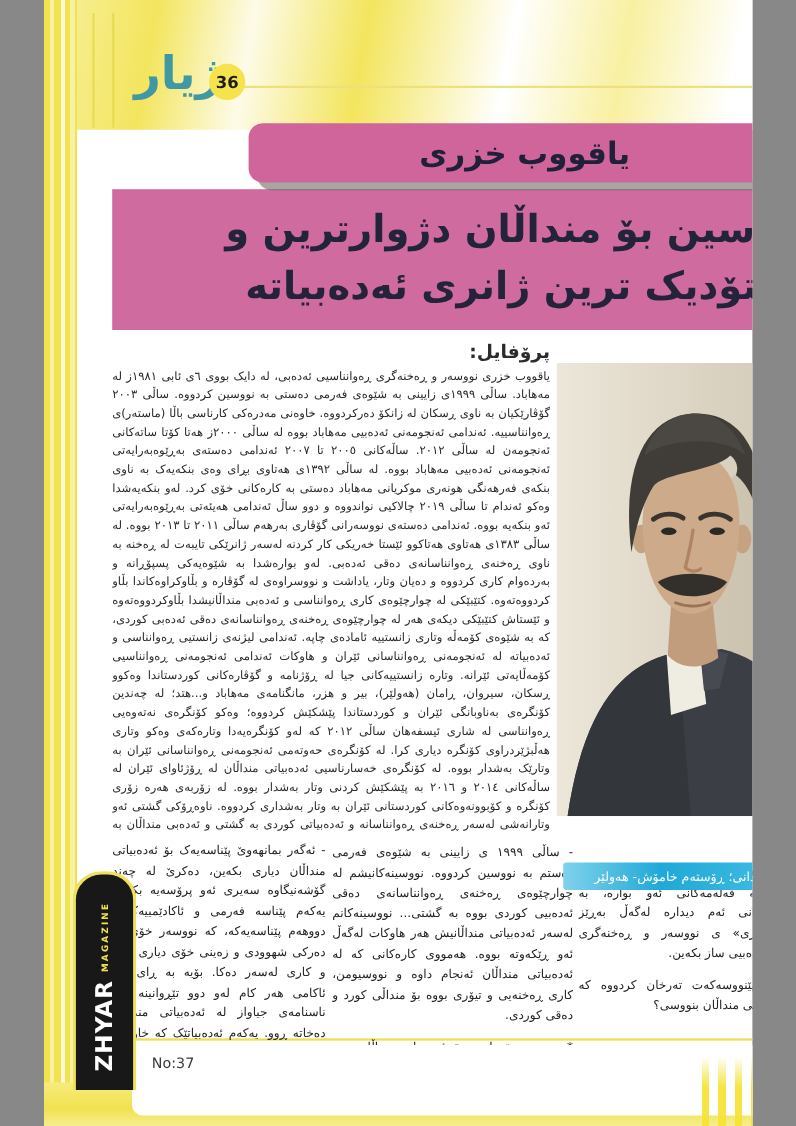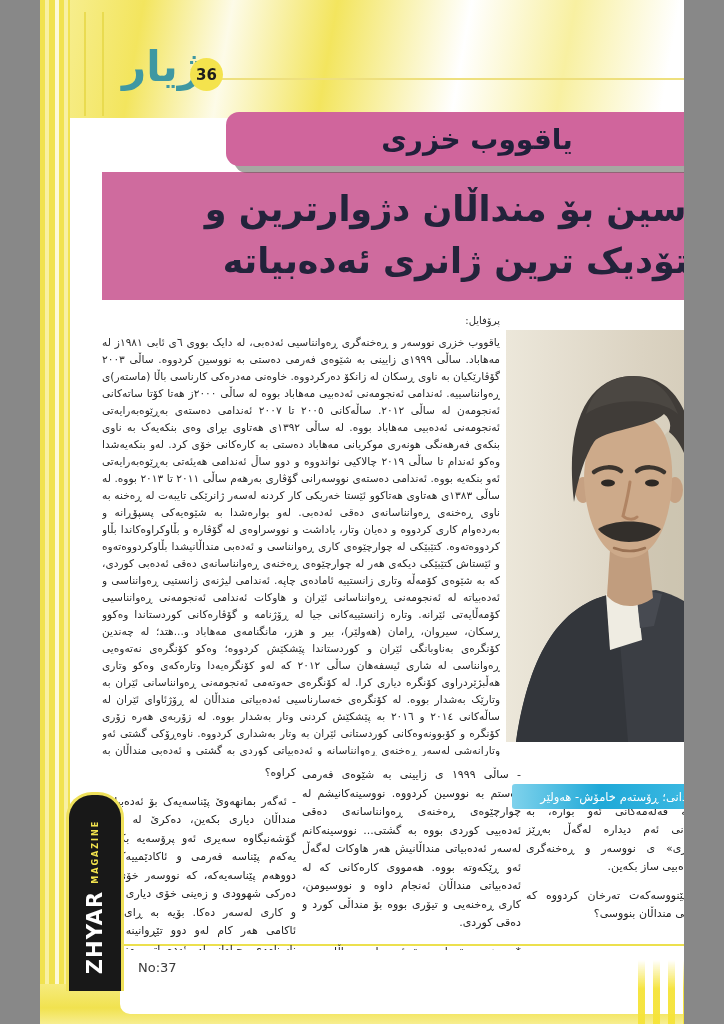--- a/index.html
+++ b/index.html
@@ -31,21 +31,21 @@
   .author-banner{position:absolute;left:186px;top:112px;width:502px;height:54px;z-index:3;
          background:#d0659c;border-radius:13px;box-shadow:8px 7px 0 rgba(95,95,85,.55);
          display:flex;align-items:center;justify-content:center;
          color:#20203a;font-size:28px;font-weight:bold;direction:rtl;}
   .headline{position:absolute;left:62px;top:172px;width:662px;height:128px;z-index:2;
          background:#cf6b9e;display:flex;flex-direction:column;align-items:center;justify-content:center;
          gap:8px;color:#23233b;font-size:35px;font-weight:800;direction:rtl;text-align:center;line-height:1.25;padding-left:41px;}
   
   .profile{position:absolute;left:62px;top:312px;width:398px;height:444px;z-index:2;
          direction:rtl;text-align:justify;color:#2b2b2b;font-size:10.6px;line-height:17px;overflow:hidden;}
-  .profile .label{display:block;font-weight:normal;font-size:10px;margin-bottom:5px;}
+  .profile .label{display:block;font-weight:bold;font-size:17px;margin-bottom:5px;}
   .profile p{margin:0;}
   
   .photo{position:absolute;left:466px;top:330px;width:246px;height:412px;z-index:2;overflow:hidden;}
   .photo svg{display:block;width:100%;height:100%;}
   .caption{position:absolute;left:472px;top:784px;width:222px;height:25px;z-index:3;border-radius:3px;
          background:linear-gradient(90deg,#7fd2ec,#1fa9d8 40%,#49c0e6);
          display:flex;align-items:center;justify-content:center;
          color:#ffffff;font-size:11.5px;font-weight:normal;direction:rtl;}
   
   .col{position:absolute;z-index:2;direction:rtl;text-align:justify;color:#242424;
@@ -145,21 +145,20 @@
 
   <div class="col col-right">
     <p>بۆ زیاتر گرنگیدان بەبواری ئەدەبیاتی منداڵان، وە ئاوڕدانەوە لە قەڵەمەکانی ئەو بوارە، بە پێویستمان زانی ئەم دیدارە لەگەڵ بەڕێز «یاقووب خزری» ی نووسەر و ڕەخنەگری ڕەوانناسی ئەدەبیی ساز بکەین.</p>
     <p>* لەکەیەوە پێنووسەکەت تەرخان کردووە کە لەسەر ئەدەبیاتی منداڵان بنووسی؟</p>
   </div>
   <div class="col col-mid">
     <p>- ساڵی ١٩٩٩ ی زایینی بە شێوەی فەرمی دەستم بە نووسین کردووە. نووسینەکانیشم لە چوارچێوەی ڕەخنەی ڕەوانناسانەی دەقی ئەدەبیی کوردی بووە بە گشتی... نووسینەکانم لەسەر ئەدەبیاتی منداڵانیش هەر هاوکات لەگەڵ ئەو ڕێکەوتە بووە. هەمووی کارەکانی کە لە ئەدەبیاتی منداڵان ئەنجام داوە و نووسیومن، کاری ڕەخنەیی و تیۆری بووە بۆ منداڵی کورد و دەقی کوردی.</p>
     <p>* بە هزر و تێڕوانینی تۆ، ئەدەبیاتی منداڵان چیە، یان چۆن پێناسەی ئەدەبیاتی منداڵان</p>
   </div>
   <div class="col col-left">
-    <p>کراوە؟</p>
     <p>- ئەگەر بمانهەوێ پێناسەیەک بۆ ئەدەبیاتی منداڵان دیاری بکەین، دەکرێ لە چەند گۆشەنیگاوە سەیری ئەو پرۆسەیە بکرێ. یەکەم پێناسە فەرمی و ئاکادێمییەکانن، دووهەم پێناسەیەکە، کە نووسەر خۆی بە دەرکی شهوودی و زەینی خۆی دیاری دەکا و کاری لەسەر دەکا. بۆیە بە ڕای من ئاکامی هەر کام لەو دوو تێڕوانینە دوو ناسنامەی جیاواز لە ئەدەبیاتی منداڵان دەخاتە ڕوو. یەکەم ئەدەبیاتێک کە خاوەنی مێتودۆلۆژی</p>
   </div>
 
   <div class="footer-box">
     <span>No:37</span>
   </div>
   <div class="side-tab">
     <div class="tab-inner">
       <span class="tab-zhyar">ZHYAR</span>
       <span class="tab-mag">MAGAZINE</span>

